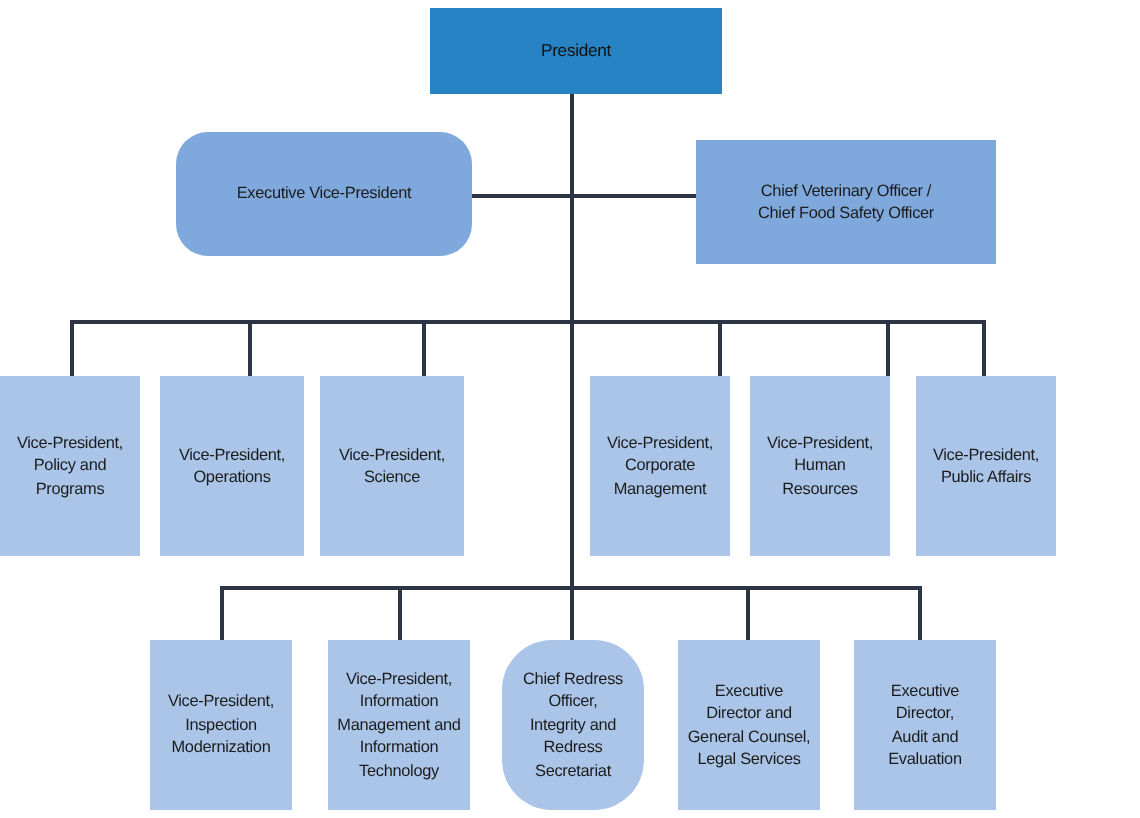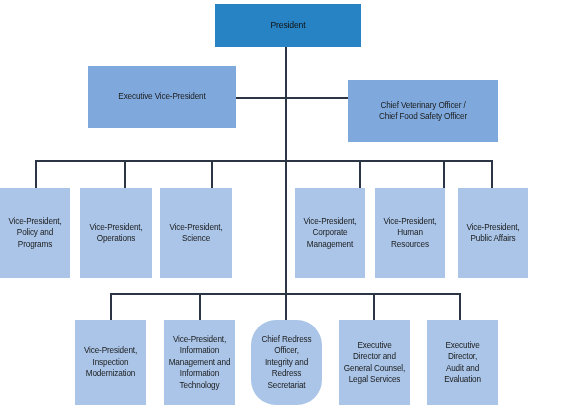--- a/index.html
+++ b/index.html
@@ -79,24 +79,24 @@
   <div class="conn v" style="left:110px; top:293px; height:27px;"></div>
   <div class="conn v" style="left:199px; top:293px; height:27px;"></div>
   <div class="conn v" style="left:285px; top:293px; height:27px;"></div>
   <div class="conn v" style="left:373px; top:293px; height:27px;"></div>
   <div class="conn v" style="left:459px; top:293px; height:27px;"></div>
 
   <div class="node level-1" style="left:215px; top:4px; width:146px; height:43px;">
     <span class="label">President</span>
   </div>
 
-  <div class="node level-2" style="left:88px; top:66px; width:148px; height:62px;">
+  <div class="node level-2" style="left:88px; top:66px; width:148px; height:62px;border-radius:16px;">
     <span class="label">Executive Vice-President</span>
   </div>
-  <div class="node level-2" style="left:348px; top:80px; width:150px; height:62px;">
+  <div class="node level-2" style="left:348px; top:70px; width:150px; height:62px;">
     <span class="label">Chief Veterinary Officer /
 Chief Food Safety Officer</span>
   </div>
 
   <div class="node level-3" style="left:0px; top:188px; width:70px; height:90px;">
     <span class="label">Vice-President,
 Policy and
 Programs</span>
   </div>
   <div class="node level-3" style="left:80px; top:188px; width:72px; height:90px;">

